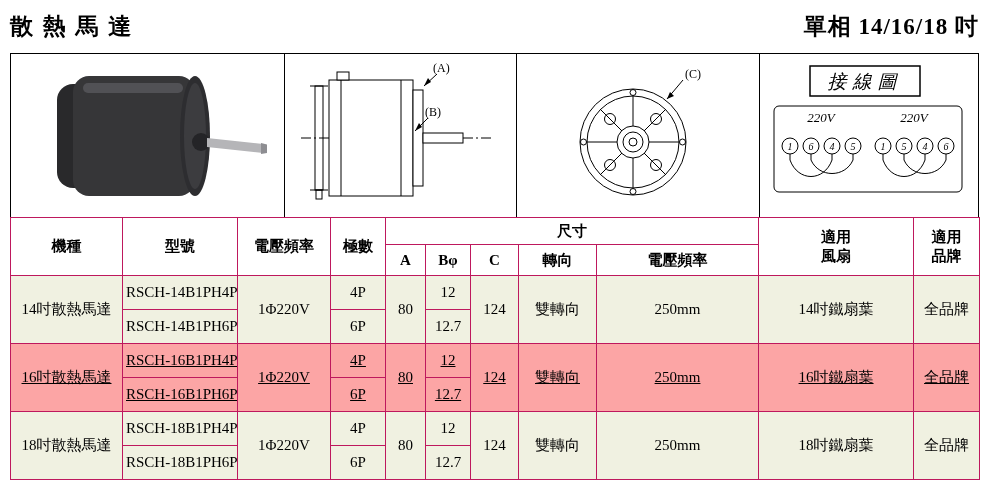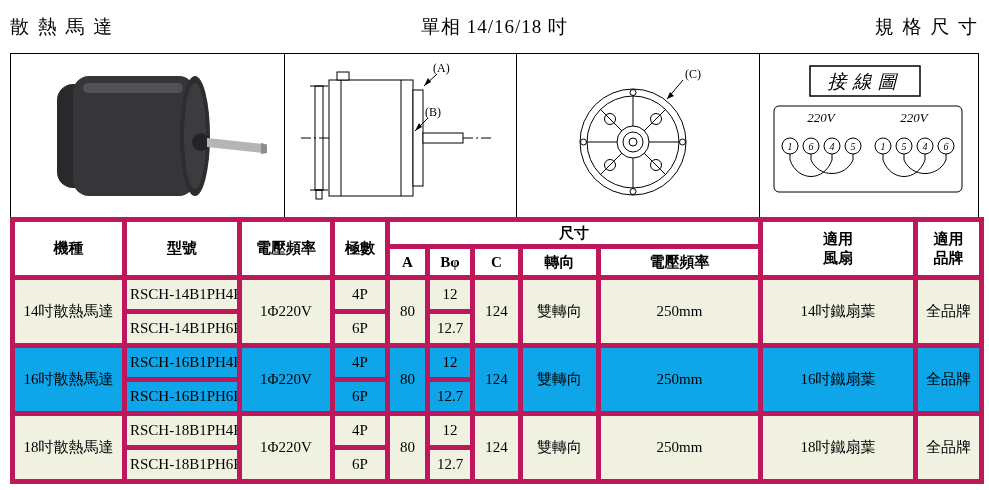--- a/index.html
+++ b/index.html
@@ -8,57 +8,56 @@
     font-family: "Liberation Serif", "DejaVu Serif", serif;
     overflow: hidden;
   }
   .sheet { width: 989px; height: 490px; padding: 0 10px; }
 
   
   .header-row {
     height: 53px; display: flex; align-items: center;
     justify-content: space-between;
   }
-  .title { font-size: 19px; font-weight: normal; letter-spacing: 2px; white-space: nowrap; }
+  .title { font-size: 23px; font-weight: bold; letter-spacing: 2px; white-space: nowrap; }
   .title-center { letter-spacing: 1px; }
 
   
   .panels { display: flex; border: 1px solid #000; height: 165px; background: #fff; }
   .panel { border-right: 1px solid #000; height: 100%; overflow: hidden; }
   .panel:last-child { border-right: none; flex: 1; font-style: italic; }
   .panel-photo { width: 274px; }
   .panel-side  { width: 232px; }
   .panel-front { width: 243px; }
   svg { display: block; }
   svg text { font-family: "Liberation Serif", "DejaVu Serif", serif; }
 
   
   table.spec { border-collapse: collapse; table-layout: fixed; width: 969px; margin-top: -1px; }
   .spec th, .spec td {
-    border: 5px solid #be185d; padding: 0 3px; font-size: 15px;
+    border: 1px solid #be185d; padding: 0 3px; font-size: 15px;
     text-align: center; vertical-align: middle; white-space: nowrap; overflow: hidden;
   }
   .spec th { font-weight: bold; font-size: 15px; background: #fff; }
   .spec tr.h1 th { height: 27px; }
   .spec tr.h2 th { height: 31px; }
   .spec tbody td { height: 34px; }
   .two-line div { line-height: 1.25; }
   .al { text-align: left; padding-left: 5px; }
   tr.g-light > td { background: #f0f1e1; }
-  tr.g-mid   > td { background: #0ea5e9; }
+  tr.g-mid   > td { background: #fca5a5; text-decoration: underline; }
 </style>
 </head>
 <body>
 
 <div class="sheet">
 
   <div class="header-row">
     <div class="title">散 熱 馬 達</div>
     <div class="title title-center">單相  14/16/18 吋</div>
-    <div class="title">規 格 尺 寸</div>
   </div>
 
   <div class="panels">
 
     <div class="panel panel-photo">
       <svg viewBox="0 0 274 165" width="274" height="165">
         <rect x="46" y="30" width="36" height="104" rx="16" fill="#29292b"></rect>
         <rect x="62" y="22" width="122" height="120" rx="16" fill="#363638"></rect>
         <ellipse cx="184" cy="82" rx="15" ry="60" fill="#2d2d30"></ellipse>
         <ellipse cx="184" cy="82" rx="11" ry="53" fill="#3c3c3f"></ellipse>

